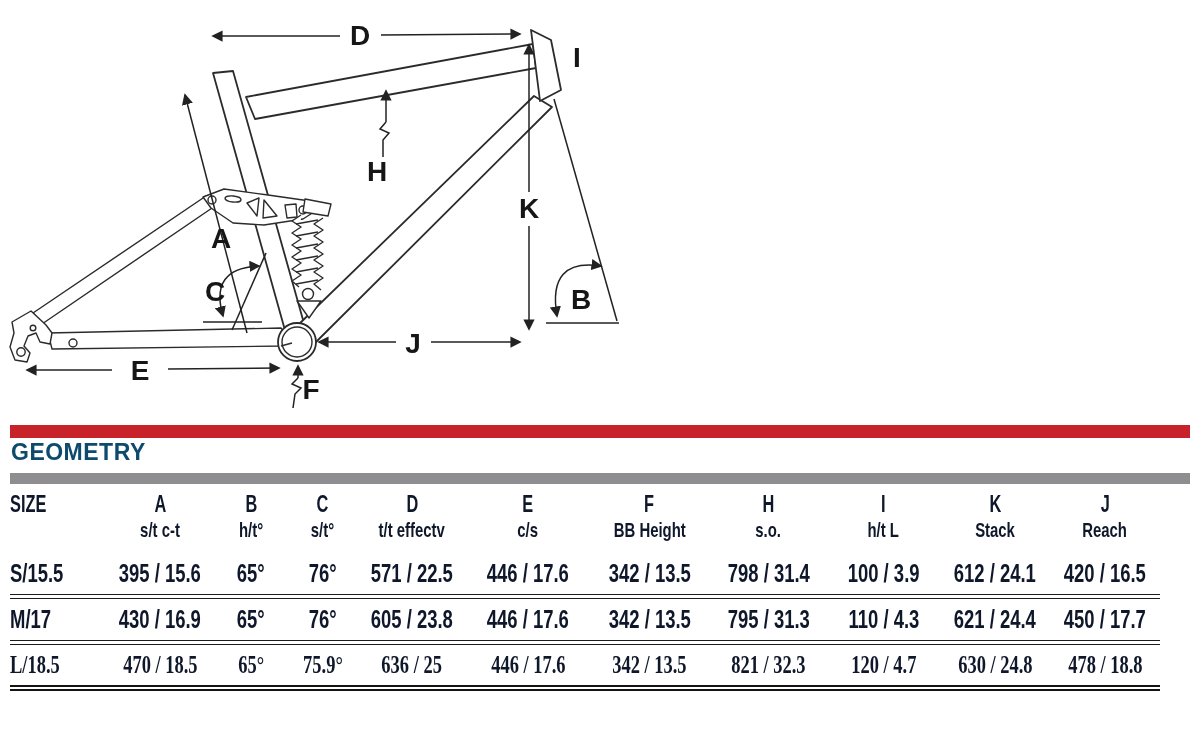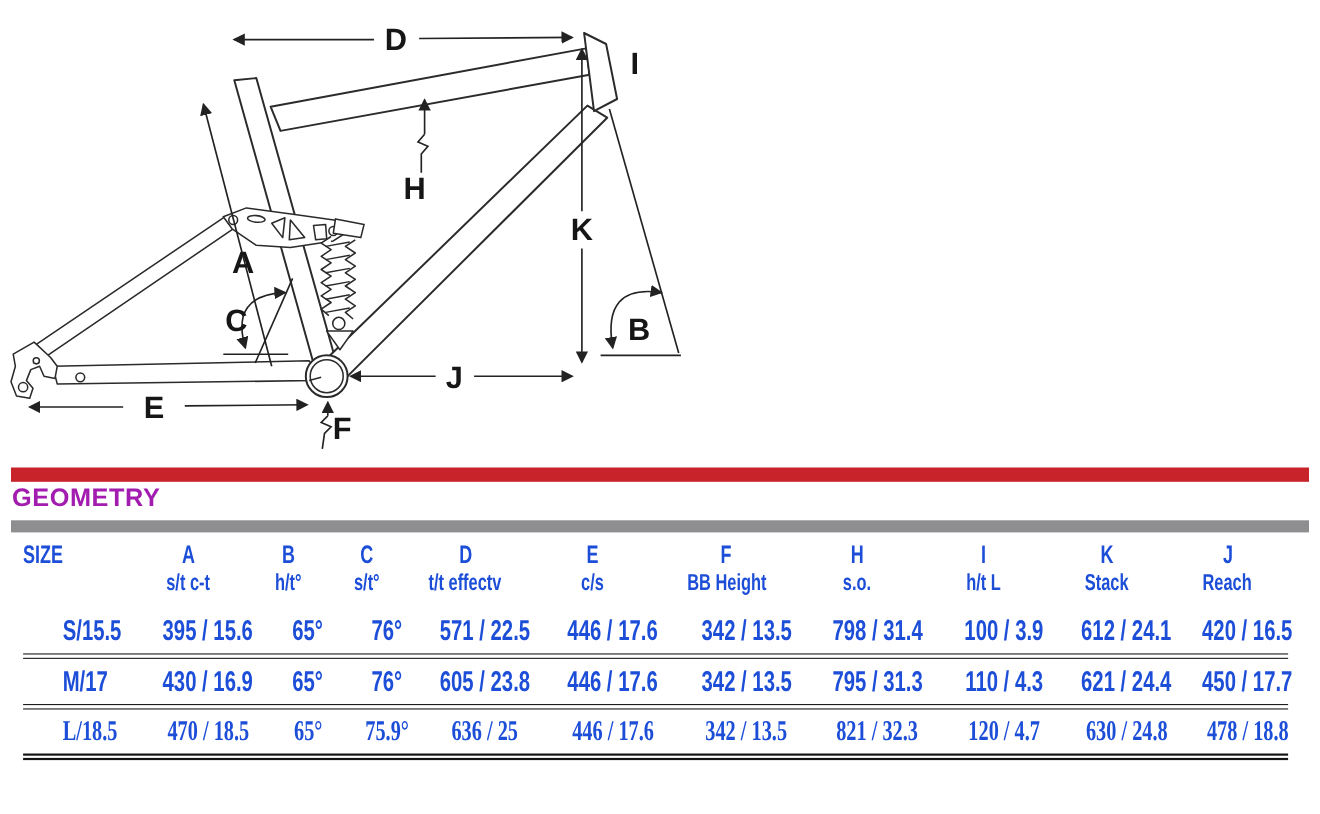--- a/index.html
+++ b/index.html
@@ -8,34 +8,34 @@
 
   
   .diagram-svg{position:absolute;left:0;top:0;}
   .dim{stroke:#222;stroke-width:1.5;fill:none;}
   .frame{stroke:#2b2b2b;stroke-width:1.8;fill:#ffffff;stroke-linejoin:round;}
   .thin{stroke:#2b2b2b;stroke-width:1.4;fill:#ffffff;stroke-linejoin:round;}
   .lbl{font-family:"Liberation Sans",sans-serif;font-size:28px;font-weight:bold;fill:#161616;text-anchor:middle;}
 
   
   .red-bar{position:absolute;left:10px;top:425px;width:1180px;height:13px;background:#c8232b;}
-  .sec-title{position:absolute;left:11px;top:439px;font-size:23px;font-weight:bold;letter-spacing:.5px;color:#a21caf;}
+  .sec-title{position:absolute;left:11px;top:439px;font-size:23px;font-weight:bold;letter-spacing:.5px;color:#0c4a6e;}
   .gray-bar{position:absolute;left:10px;top:473px;width:1180px;height:11px;background:#8e8e90;}
 
   
-  .geo-table{position:absolute;left:21px;top:488px;width:1180px;display:grid;
+  .geo-table{position:absolute;left:10px;top:488px;width:1180px;display:grid;
              grid-template-columns:96px 108px 74px 69px 110px 122px 121px 117px 113px 110px 110px;
-             color:#1d4ed8;}
+             color:#0f172a;}
   .hcell{height:64px;padding-top:3px;box-sizing:border-box;text-align:center;}
   .hcell.left{text-align:left;}
   .letter{font-size:23px;font-weight:bold;line-height:26px;}
   .sub{font-size:21px;font-weight:bold;line-height:25px;text-decoration:underline;}
   .cond{display:inline-block;transform:scaleX(.71);transform-origin:50% 50%;white-space:nowrap;}
   .left .cond{transform-origin:0 50%;}
-  .dcell{display:flex;align-items:center;justify-content:center;font-size:26px;font-weight:bold;margin-left:36px;}
+  .dcell{display:flex;align-items:center;justify-content:center;font-size:26px;font-weight:bold;}
   .dcell.left{justify-content:flex-start;}
   .r1 .dcell{height:42px;}
   .r2 .dcell{height:41px;align-items:center;}
   .r3 .dcell{height:40px;font-family:Liberation Serif, serif;}
   .row{display:contents;}
   .sep{grid-column:1/-1;height:5px;border-top:1.6px solid #1b1b1b;border-bottom:1.6px solid #1b1b1b;box-sizing:border-box;}
   .sep.final{height:6px;border-top:2px solid #141414;border-bottom:2px solid #141414;}
 </style>
 </head>
 <body>

